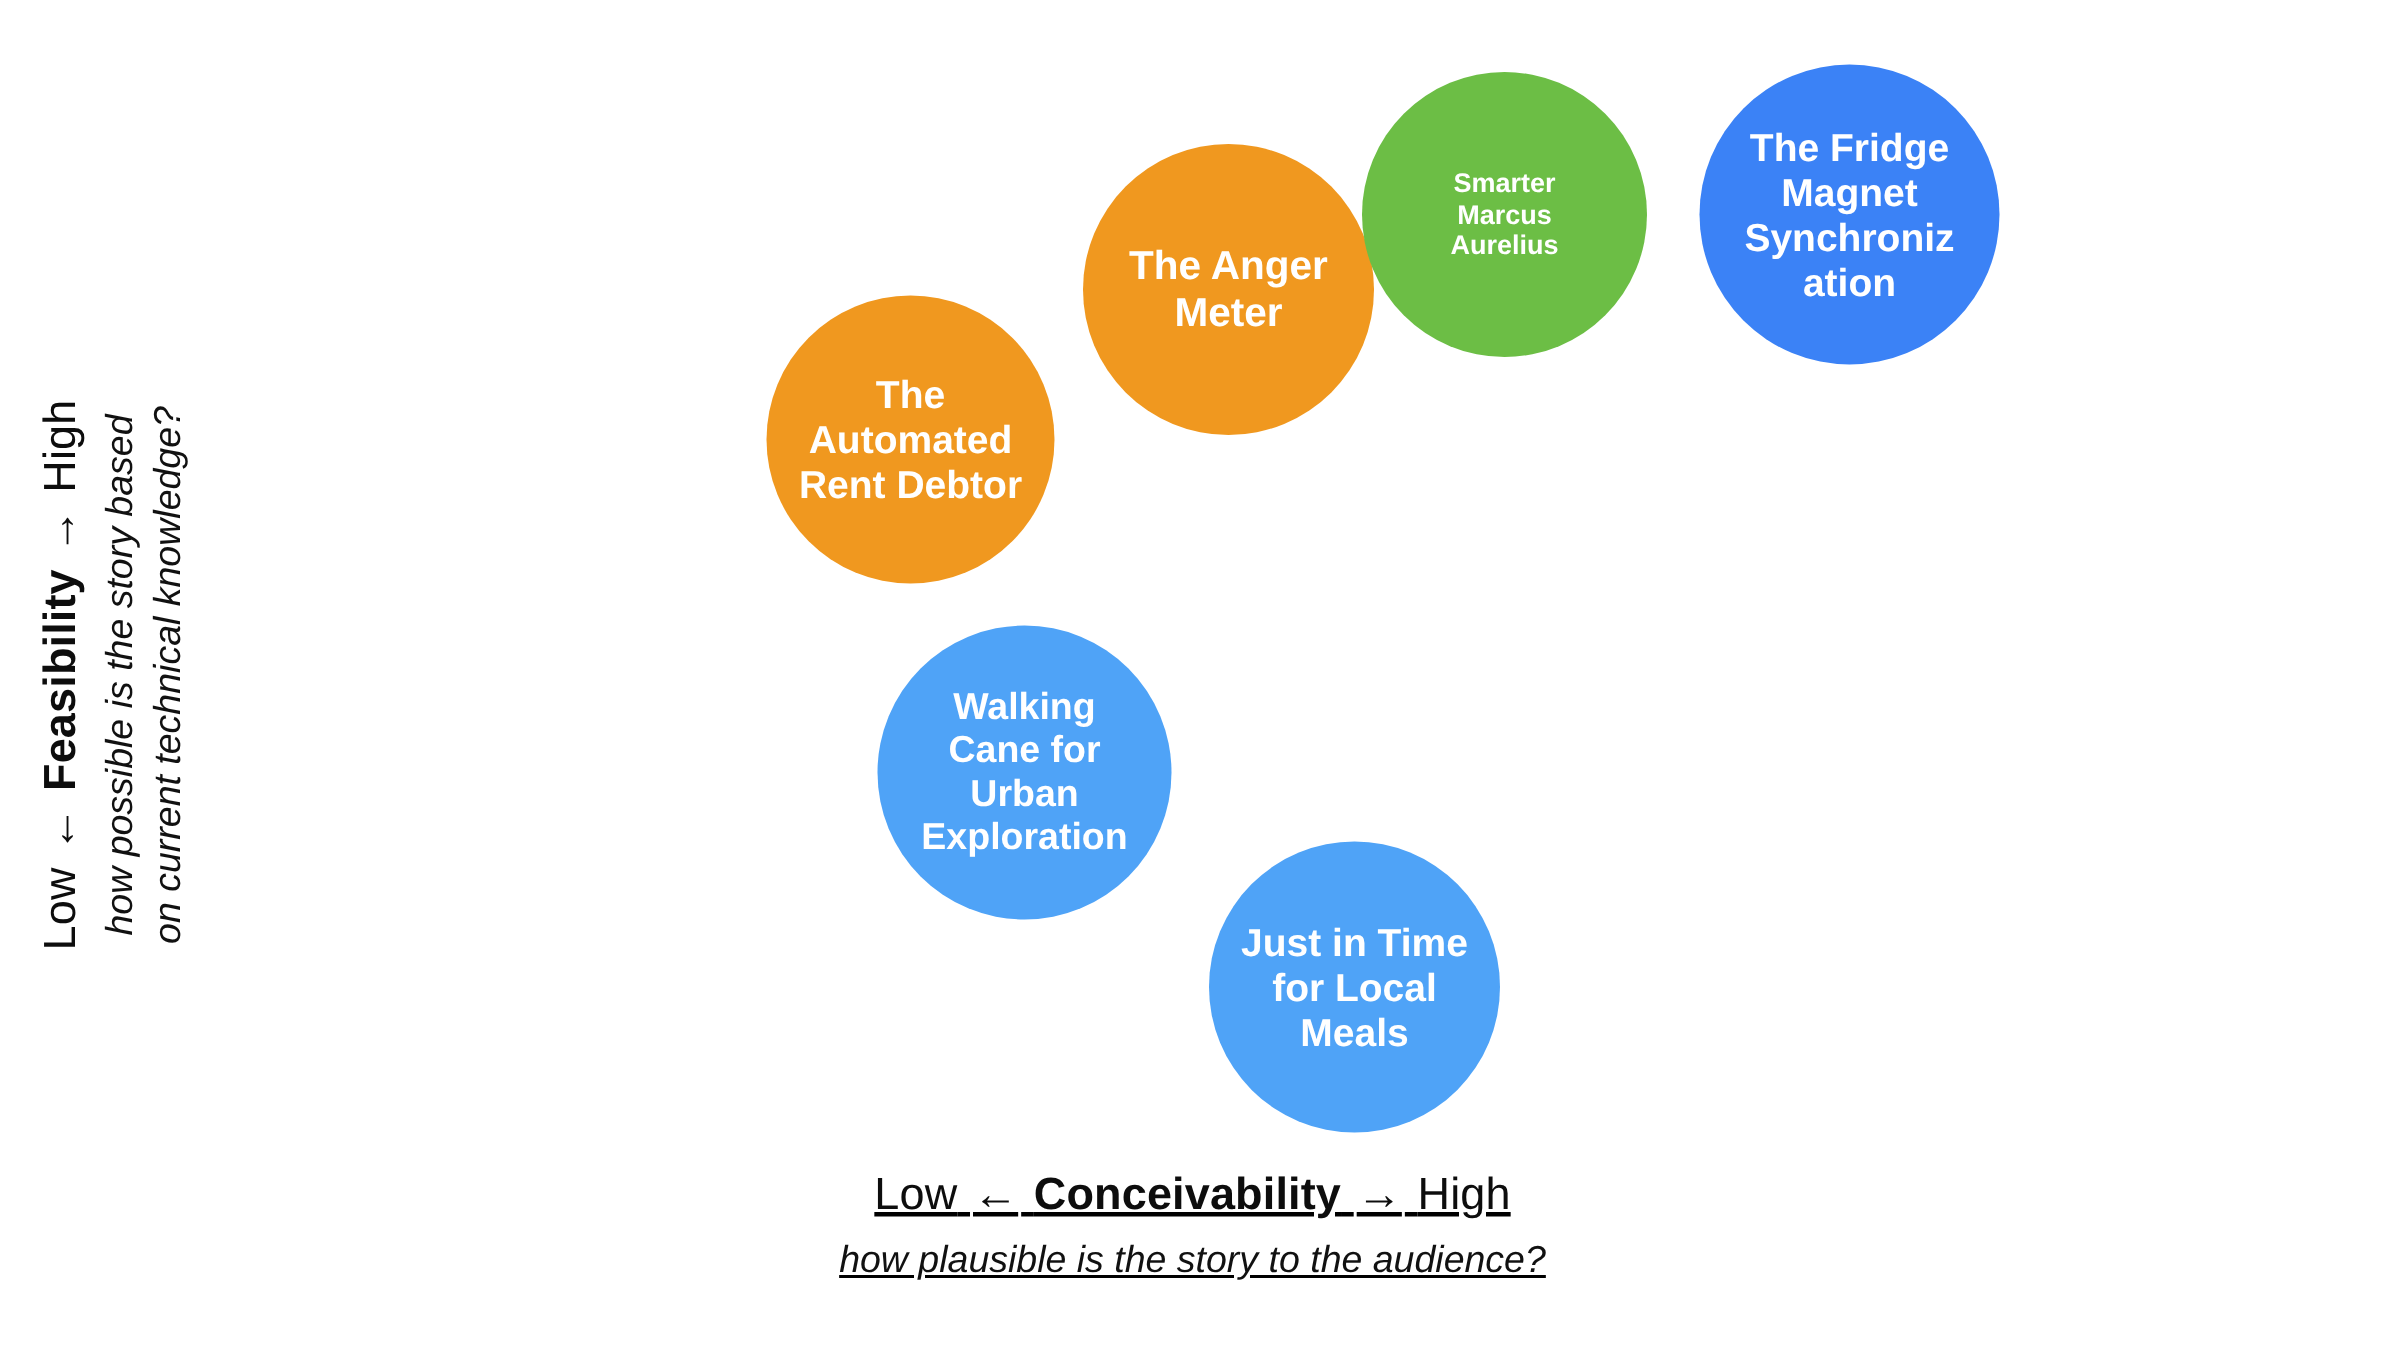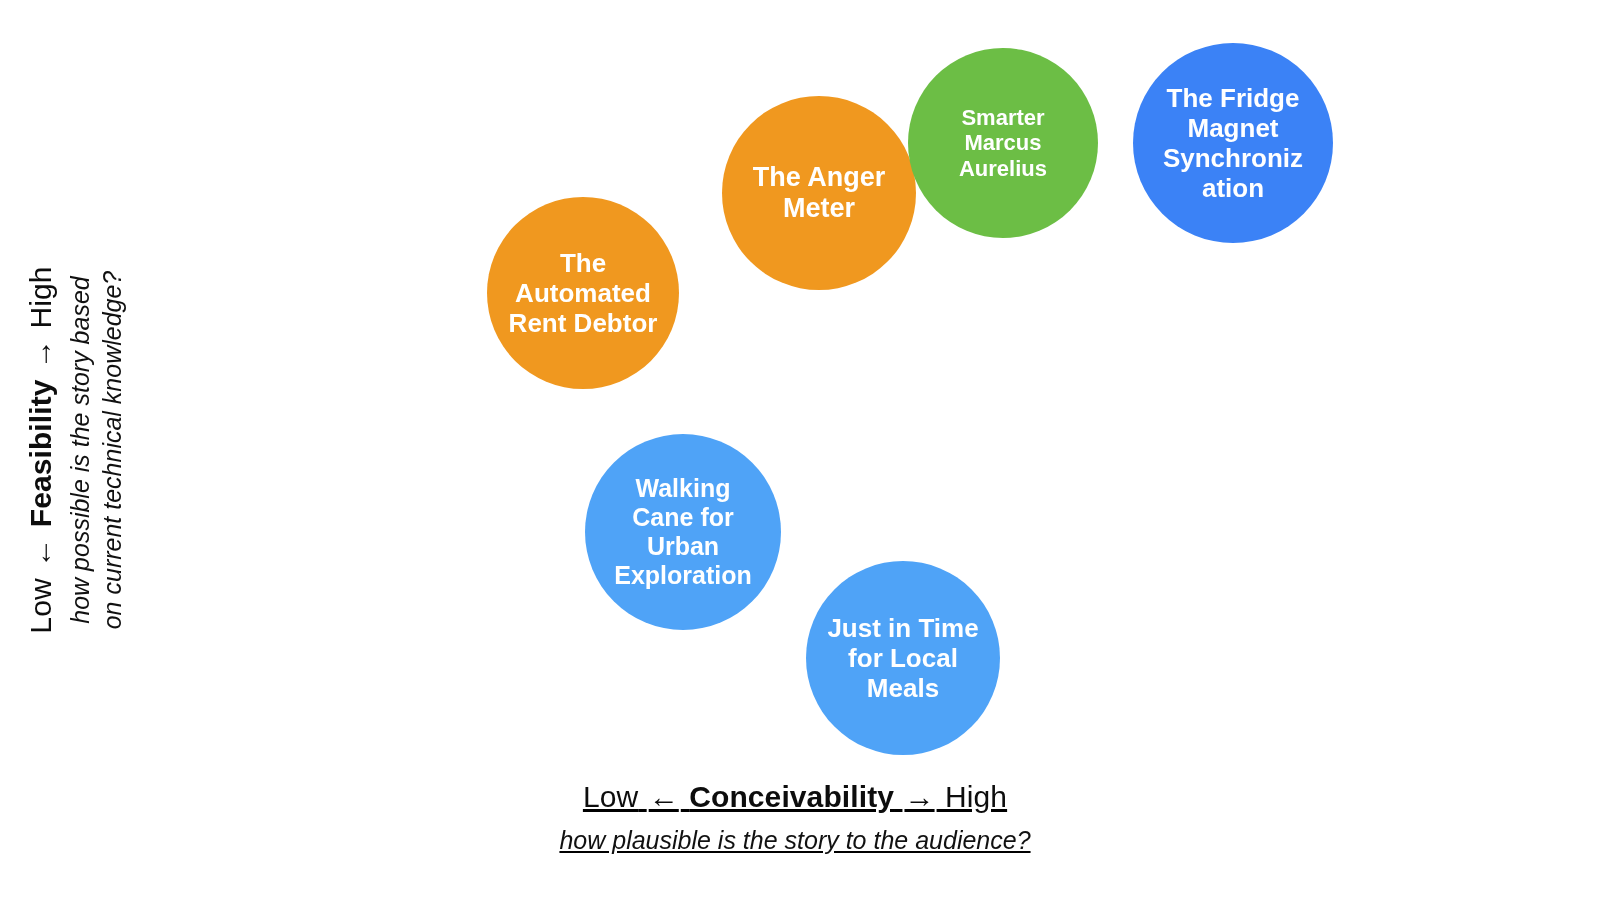--- a/index.html
+++ b/index.html
@@ -110,37 +110,37 @@
         <span>Low</span>
         <span class="axis-arrow">←</span>
         <span class="emph">Feasibility</span>
         <span class="axis-arrow">→</span>
         <span>High</span>
       </div>
       <div class="axis-secondary">how possible is the story based on current technical knowledge?</div>
     </div>
   </div>
 
-  <div class="bubble" style="left:487px; top:197px; width:192px; height:192px; background:#F0981F;">
+  <div class="bubble" style="left:511px; top:197px; width:192px; height:192px; background:#F0981F;">
     <span class="bubble-label" style="font-size:26px; max-width:168px;">The Automated Rent Debtor</span>
   </div>
 
   <div class="bubble" style="left:722px; top:96px; width:194px; height:194px; background:#F0981F;">
     <span class="bubble-label" style="font-size:27px; max-width:162px;">The Anger Meter</span>
   </div>
 
   <div class="bubble" style="left:908px; top:48px; width:190px; height:190px; background:#6CBE45;">
-    <span class="bubble-label" style="font-size:22px; max-width:132px;">Smarter Marcus Aurelius</span>
+    <span class="bubble-label" style="font-size:18px; max-width:132px;">Smarter Marcus Aurelius</span>
   </div>
 
   <div class="bubble" style="left:1133px; top:43px; width:200px; height:200px; background:#3b82f6;align-items:center;">
     <span class="bubble-label" style="font-size:26px; max-width:152px;">The Fridge Magnet Synchronization</span>
   </div>
 
-  <div class="bubble" style="left:585px; top:434px; width:196px; height:196px; background:#4FA3F7;">
+  <div class="bubble" style="left:585px; top:417px; width:196px; height:196px; background:#4FA3F7;">
     <span class="bubble-label" style="font-size:25px; max-width:146px;">Walking Cane for Urban Exploration</span>
   </div>
 
   <div class="bubble" style="left:806px; top:561px; width:194px; height:194px; background:#4FA3F7;">
     <span class="bubble-label" style="font-size:26px; max-width:158px;text-align:center;">Just in Time for Local Meals</span>
   </div>
 
   <div class="x-axis-wrap">
     <div class="axis-primary">
       <span>Low</span>

